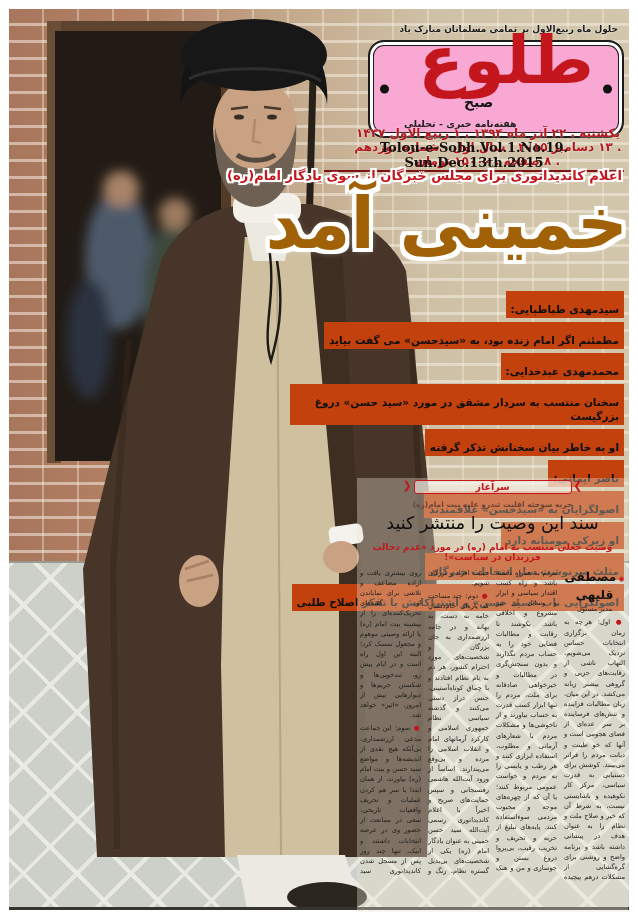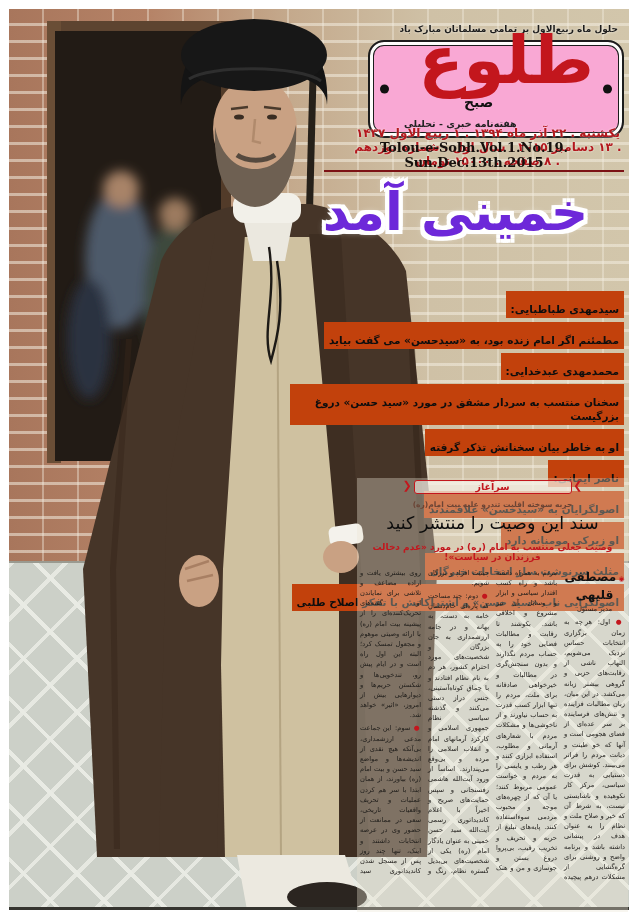--- a/index.html
+++ b/index.html
@@ -75,21 +75,21 @@
       -4px -4px 0 #fff, 0 -4px 0 #fff, 4px -4px 0 #fff,
       -4px 0 0 #fff, 4px 0 0 #fff,
       -4px 4px 0 #fff, 0 4px 0 #fff, 4px 4px 0 #fff, 0 0 8px #fff;
   }
   .cover-kicker{
     position:absolute;top:168px;right:16px;width:400px;text-align:right;direction:rtl;
     font-size:13px;font-weight:bold;color:#c3161d;
   }
   .cover-headline{
     position:absolute;top:180px;right:10px;width:345px;text-align:center;direction:rtl;
-    font-size:52px;font-weight:bold;color:#6d28d9;line-height:1.25;white-space:nowrap;
+    font-size:71px;font-weight:bold;color:#a16207;line-height:1.25;white-space:nowrap;
   }
   .quotes{position:absolute;top:291px;right:14px;width:334px;direction:rtl;text-align:right;}
   .quotes .chip{
     display:inline-block;background:#c2410c;color:#0e0e0e;font-weight:bold;font-size:10.5px;
     padding:12px 5px 2px;margin-bottom:4px;line-height:1.25;
   }
   
   .article{
     position:absolute;left:357px;top:478px;width:271px;height:434px;direction:rtl;
     background:rgba(236,229,213,.35);
@@ -194,20 +194,21 @@
   <div class="logo-box">
     <span class="logo-dot l"></span>
     <span class="logo-dot r"></span>
     <div class="logo-main">طلوع</div>
     <div class="logo-sub">صبح</div>
     <div class="logo-tagline">هفته‌نامه خبری - تحلیلی</div>
   </div>
   <div class="dateline-fa">یکشنبه . ۲۲ آذر ماه ۱۳۹۴ . ۱ ربیع الاول ۱۴۳۷ . ۱۳ دسامبر ۲۰۱۵ . سال اول . شماره نوزدهم . ۸ صفحه . ۱۵۰۰۰ تومان</div>
   <div class="dateline-en">Tolou-e-Sobh.Vol.1.No.19. Sun.Dec.13th.2015</div>
 
+  <div class="cover-kicker outline-w">اعلام کاندیداتوری برای مجلس خبرگان از سوی یادگار امام(ره)</div>
   <div class="cover-headline outline-w-big">خمینی آمد</div>
 
   <div class="quotes"><span class="chip">سیدمهدی طباطبایی:</span><br><span class="chip">مطمئنم اگر امام زنده بود، به «سیدحسن» می گفت بیاید</span><br><span class="chip">محمدمهدی عبدخدایی:</span><br><span class="chip">سخنان منتسب به سردار مشفق در مورد «سید حسن» دروغ بزرگیست</span><br><span class="chip">او به خاطر بیان سخنانش تذکر گرفته</span><br><span class="chip">ناصر ایمانی:</span><br><span class="chip">اصولگرایان به «سیدحسن» علاقمندند</span><br><span class="chip">او زیرکی مومنانه دارد</span><br><span class="chip">مثلث سرنوشت ساز انتخابات خبرگان</span><br><span class="chip">اصولگرایی ناب «سید حسن» و اشتراکاتش با تفکر اصلاح طلبی</span><br></div>
 
   <div class="article">
     <div class="ornament">
       <span class="arr l">❮</span>
       <span>سرآغاز</span>
       <span class="arr r">❯</span>
     </div>

